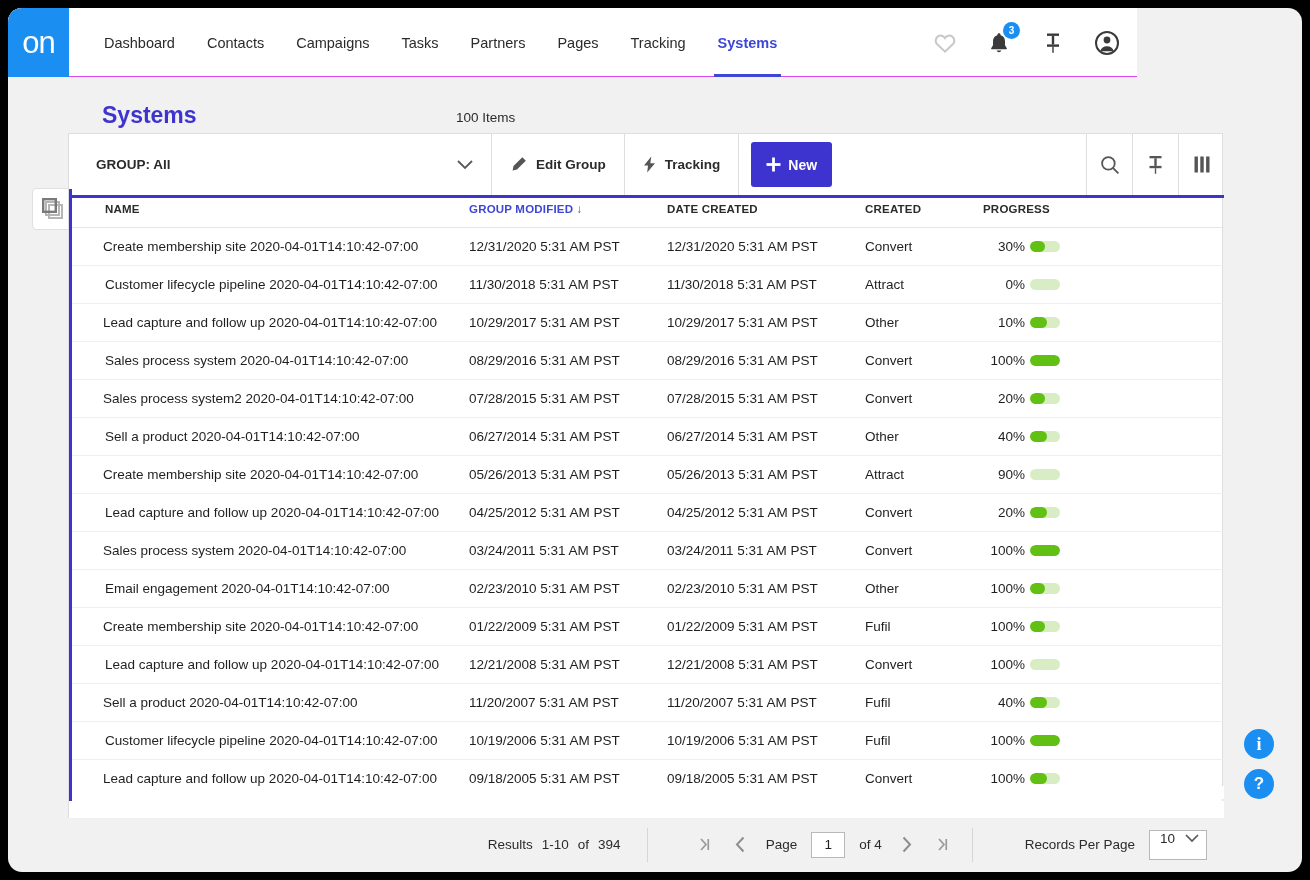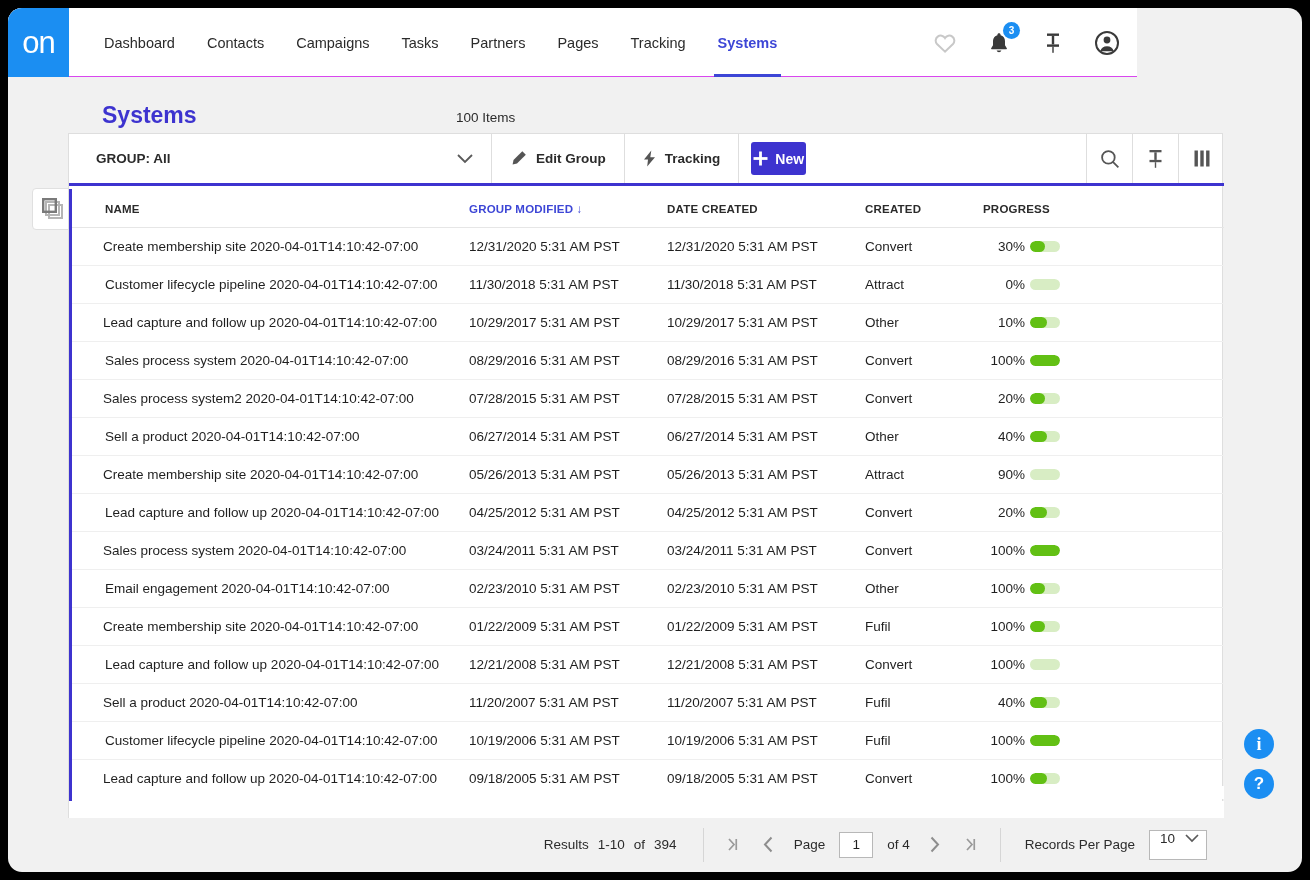--- a/index.html
+++ b/index.html
@@ -93,21 +93,21 @@
   }
   
   .card {
     position: absolute; left: 60px; top: 125px;
     width: 1155px; height: 685px;
     background: #ffffff;
     border: 1px solid #dedede;
   }
   .toolbar {
     position: absolute; left: 0; top: 0;
-    width: 1155px; height: 52px;
+    width: 1155px; height: 64px;
     border-bottom: 3px solid #3d33cf;
     display: flex; align-items: stretch;
   }
   .group-select {
     width: 423px; display: flex; align-items: center;
     border-right: 1px solid #dedede;
     padding: 0 18px 0 27px; cursor: pointer;
   }
   .group-label { font-size: 13.5px; font-weight: bold; color: #2b2b2b; flex: 1; }
   .tb-btn {
@@ -115,21 +115,21 @@
     padding: 0 18px;
     border-right: 1px solid #dedede;
     font-size: 13.5px; font-weight: bold; color: #2b2b2b;
     cursor: pointer;
   }
   .new-btn {
     margin: 8px 0 8px 12px;
     background: #3d33cf; color: #fff;
     border-radius: 3px;
     display: flex; align-items: center; gap: 7px;
-    padding: 0 2px;
+    padding: 0 15px;
     font-size: 14px; font-weight: bold;
     cursor: pointer;
   }
   .tb-spacer { flex: 1; }
   .tb-icon {
     width: 46px;
     display: flex; align-items: center; justify-content: center;
     border-left: 1px solid #dedede;
     cursor: pointer;
   }
@@ -180,21 +180,21 @@
   .footer {
     position: absolute; left: 0; top: 667px;
     width: 1155px; height: 17px;
     background: #ffffff;
   }
   .pager {
     position: absolute; left: 60px; top: 810px;
     width: 1155px; height: 53px;
     background: #f1f1f1;
     display: flex; align-items: center; justify-content: flex-end;
-    font-size: 13.5px; color: #2b2b2b;
+    font-size: 13.5px; color: #2b2b2b; gap: 28px;
   }
   .pg-results { padding: 0 26px; border-right: 1px solid #d6d6d6; height: 34px;
                 display: flex; align-items: center; gap: 9px; }
   .pg-nav { display: flex; align-items: center; gap: 14px; padding: 0 18px;
             border-right: 1px solid #d6d6d6; height: 34px; }
   .pg-arrow { width: 22px; height: 22px; display: flex; align-items: center;
               justify-content: center; color: #9a9a9a; cursor: pointer; font-size: 17px; }
   .pg-input {
     width: 34px; height: 26px; border: 1px solid #b8b8b8; background: #fff;
     text-align: center; font-size: 13.5px; font-family: inherit; color: #1f1f1f;

